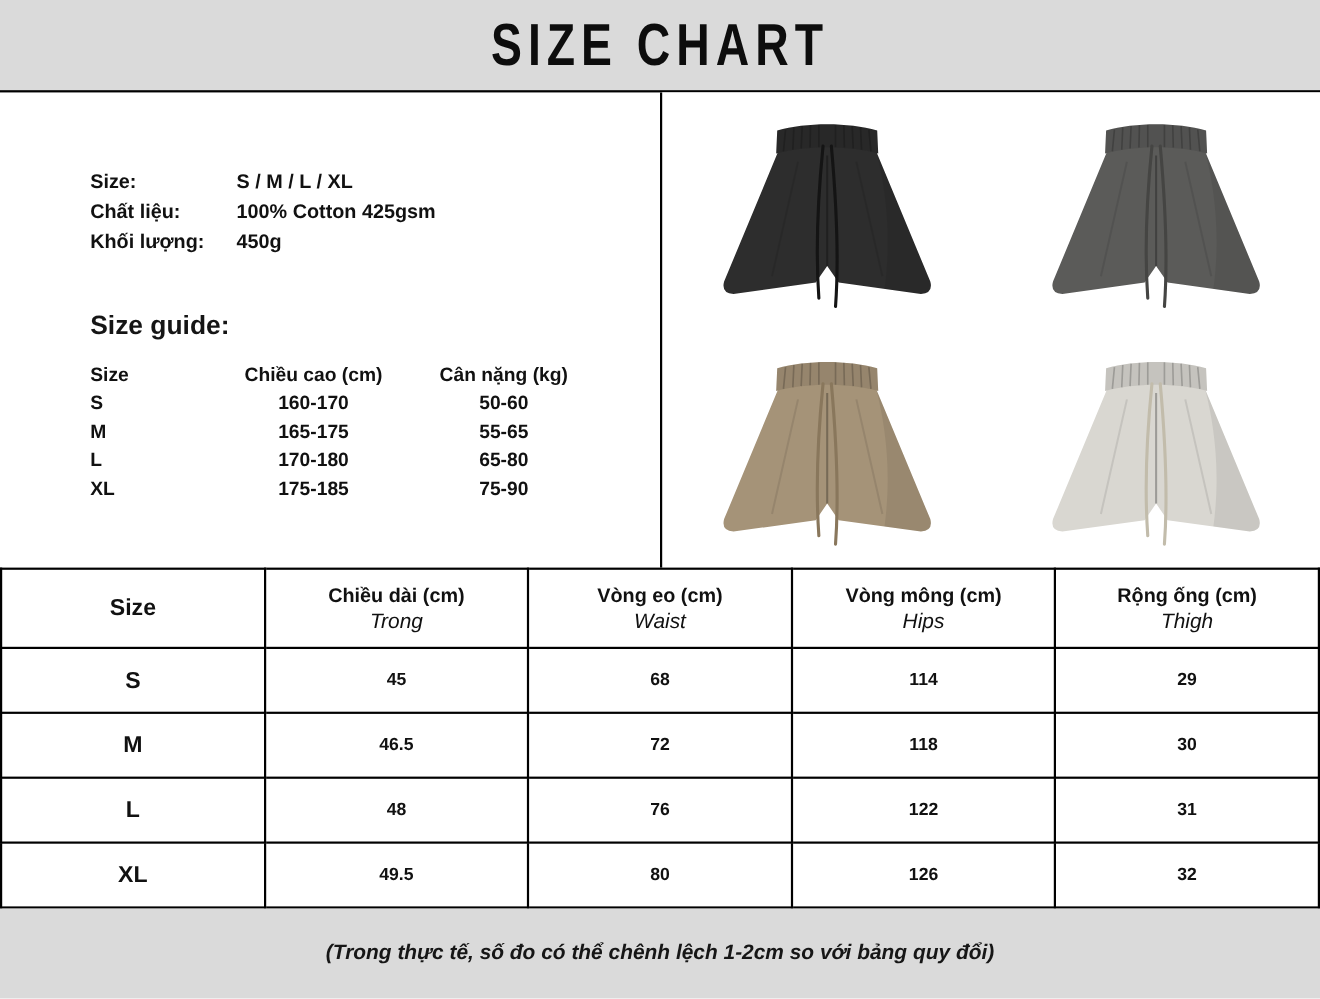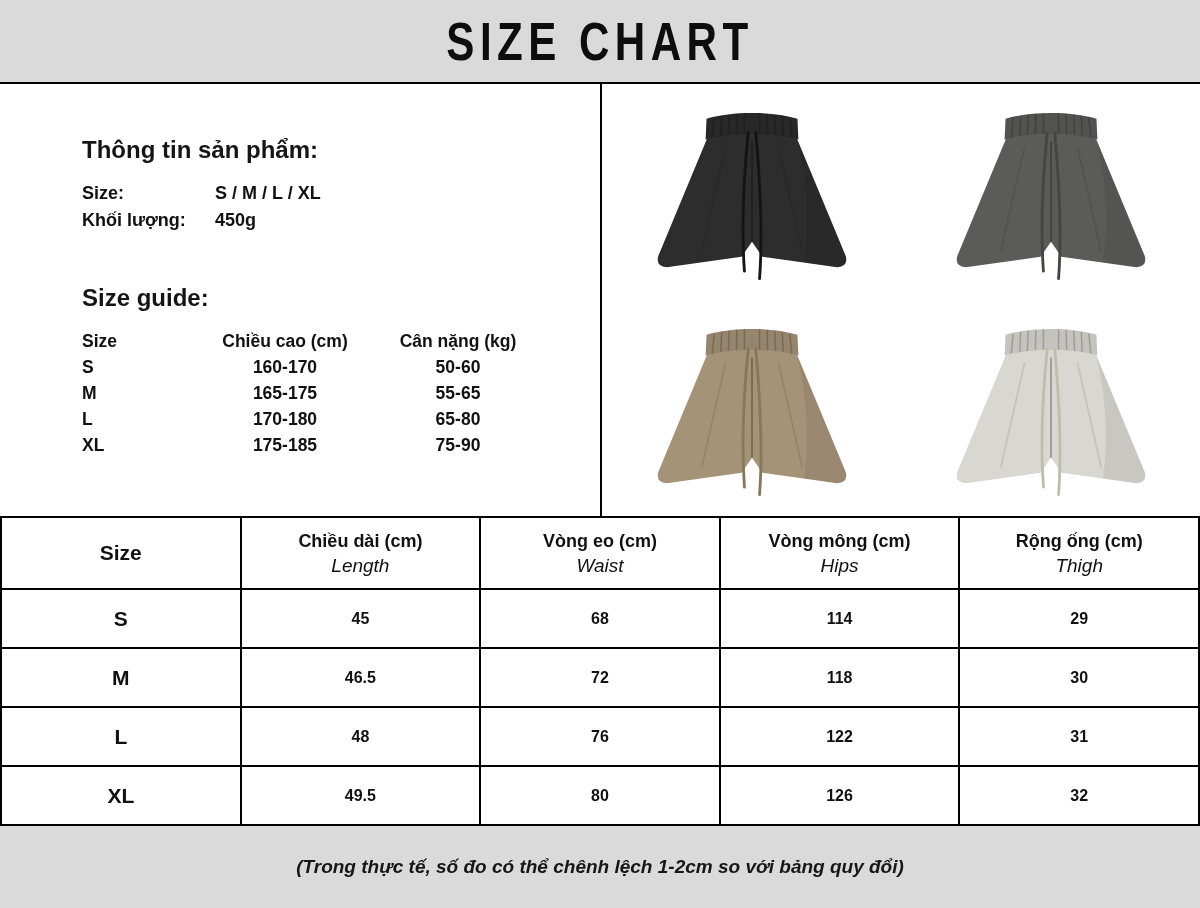--- a/index.html
+++ b/index.html
@@ -128,28 +128,31 @@
 
 <div class="page">
 
   <header class="band-top">
     <h1>SIZE CHART</h1>
   </header>
 
   <div class="middle">
 
     <section class="info-panel">
-      <h2>Thông tin sản phẩm:</h2>
 
       <div class="kv-rows">
         <div class="kv-row">
           <span class="kv-label">Size:</span>
           <span class="kv-value">S / M / L / XL</span>
         </div>
         <div class="kv-row">
+          <span class="kv-label">Chất liệu:</span>
+          <span class="kv-value">100% Cotton 425gsm</span>
+        </div>
+        <div class="kv-row">
           <span class="kv-label">Khối lượng:</span>
           <span class="kv-value">450g</span>
         </div>
       </div>
 
       <h2 class="size-guide-heading">Size guide:</h2>
 
       <div class="guide-grid">
         <span class="c1">Size</span>
         <span class="c2">Chiều cao (cm)</span>
@@ -226,21 +229,21 @@
   </div>
 
   <table class="size-table">
     <thead>
       <tr>
         <th>
           <span class="th-size">Size</span>
         </th>
         <th>
           <span class="th-vi">Chiều dài (cm)</span>
-          <span class="th-en">Length</span>
+          <span class="th-en">Trong</span>
         </th>
         <th>
           <span class="th-vi">Vòng eo (cm)</span>
           <span class="th-en">Waist</span>
         </th>
         <th>
           <span class="th-vi">Vòng mông (cm)</span>
           <span class="th-en">Hips</span>
         </th>
         <th>

